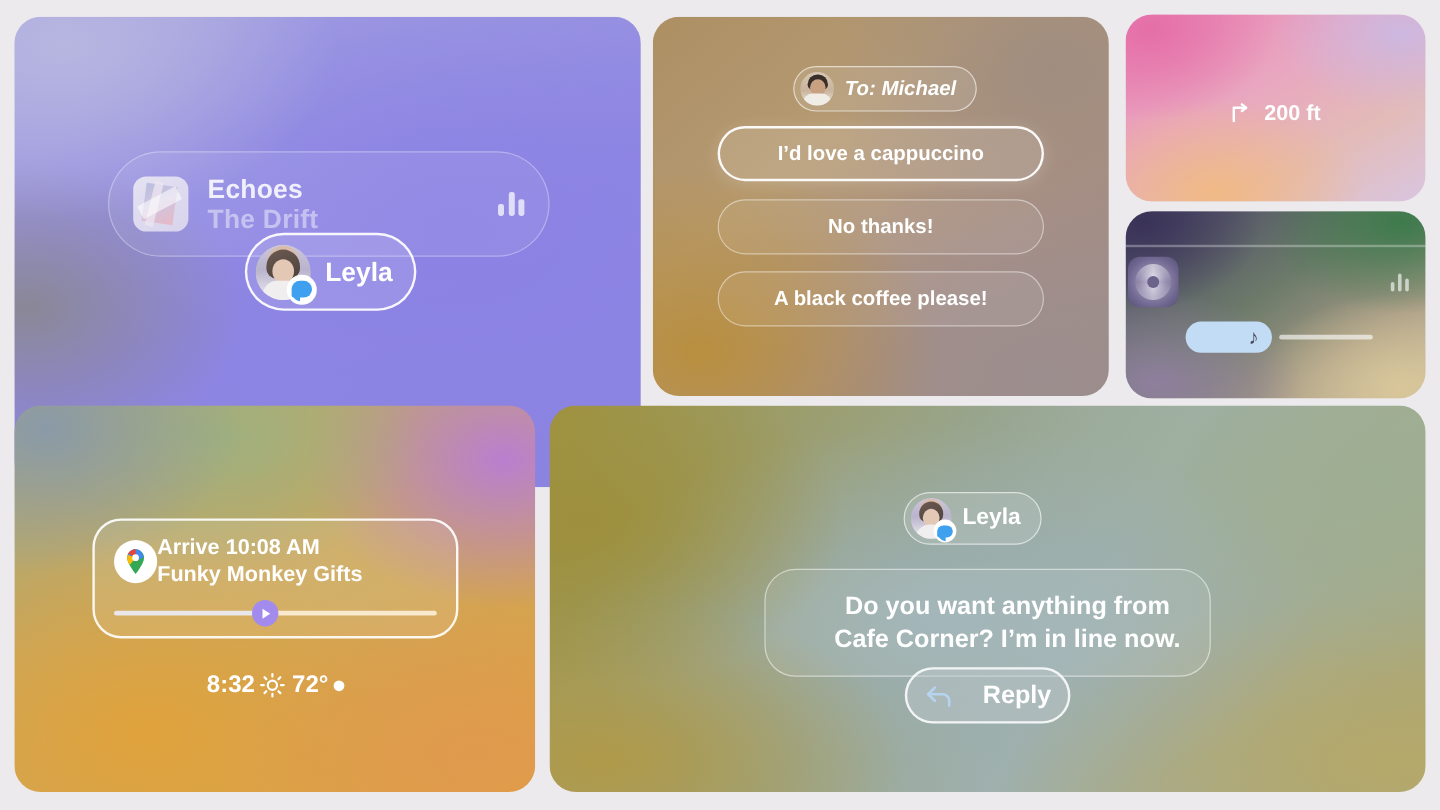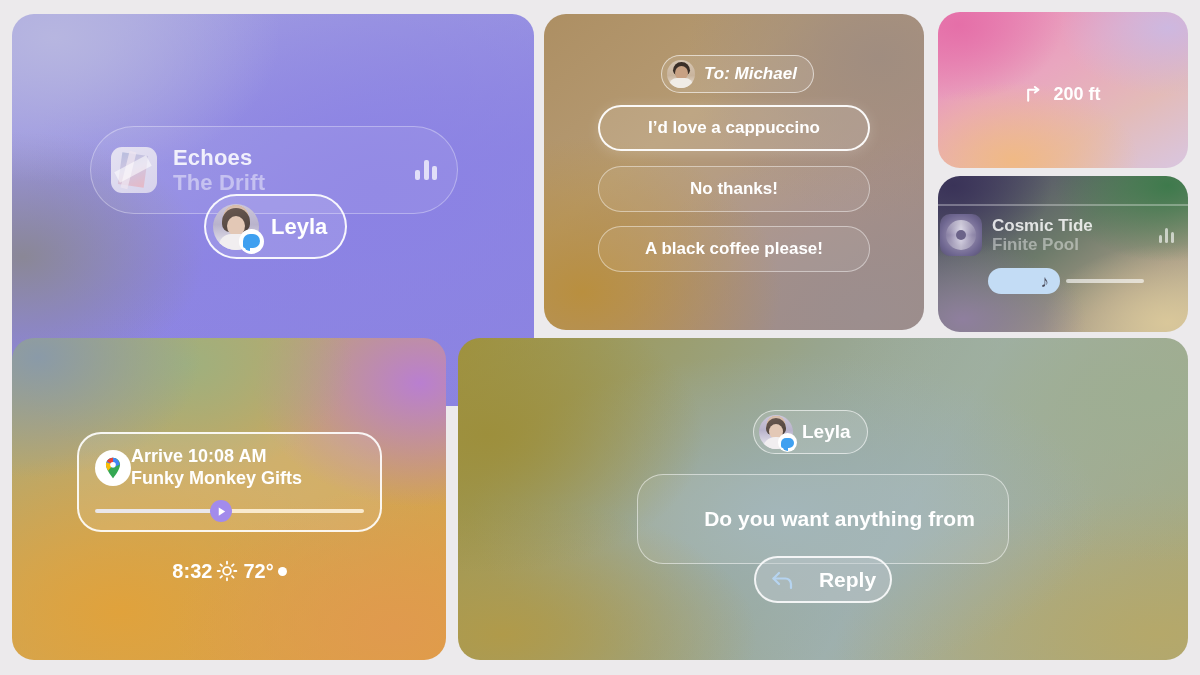--- a/index.html
+++ b/index.html
@@ -374,24 +374,20 @@
       <path d="M4 20 L4 6 L16 6"></path>
       <path d="M12.5 2.5 L17 6 L12.5 9.5"></path>
     </svg>
     <span id="nav-distance">200 ft</span>
   </div>
 
   <div class="card" id="card-cosmic"></div>
   <div id="cosmic-top-line"></div>
   <div id="cosmic-player">
     <div class="album-art-cosmic"></div>
-    <div class="cosmic-meta">
-      <div class="cosmic-title">Cosmic Tide</div>
-      <div class="cosmic-artist">Finite Pool</div>
-    </div>
     <div class="eq-bars-sm">
       <i></i>
         <i></i>
         <i></i>
     </div>
   </div>
   <div id="cosmic-slider">
     <div id="cosmic-slider-thumb">
       <span class="note-glyph">♪</span>
     </div>
@@ -451,20 +447,21 @@
       <div class="badge">
           <div class="bubble"></div>
         </div>
     </div>
     <div class="avatar-name">Leyla</div>
   </div>
 
   <div id="message-bubble">
     <div id="message-text">
       <div>Do you want anything from</div>
+      <div>Cafe Corner? I’m in line now.</div>
     </div>
   </div>
 
   <div id="reply-button">
     <svg class="reply-arrow" viewBox="0 0 24 22" fill="none" stroke="#b6d4f0" stroke-width="2.2" stroke-linecap="round" stroke-linejoin="round">
       <path d="M8.5 4 L3 9.5 L8.5 15"></path>
       <path d="M3 9.5 H15 a5.5 5.5 0 0 1 5.5 5.5 V19"></path>
     </svg>
     <span id="reply-label">Reply</span>
   </div>

